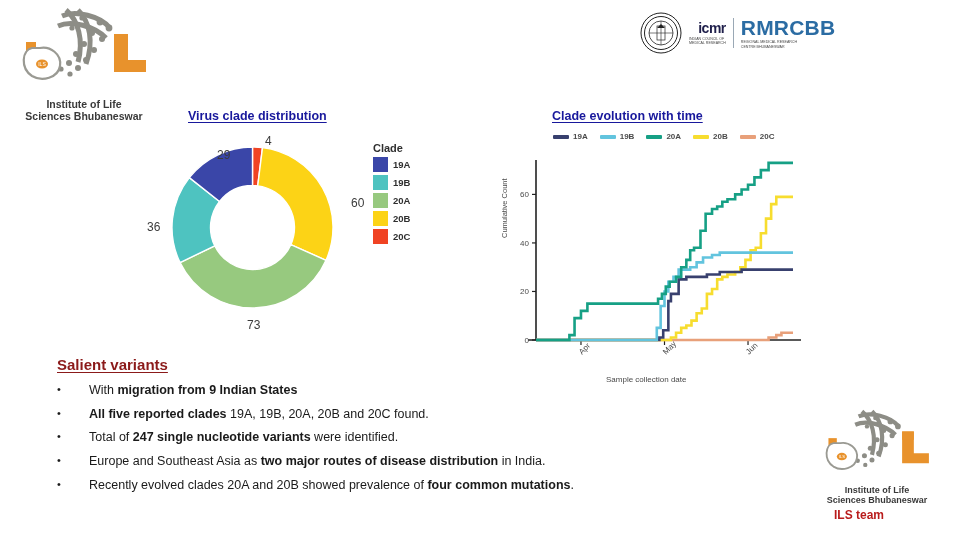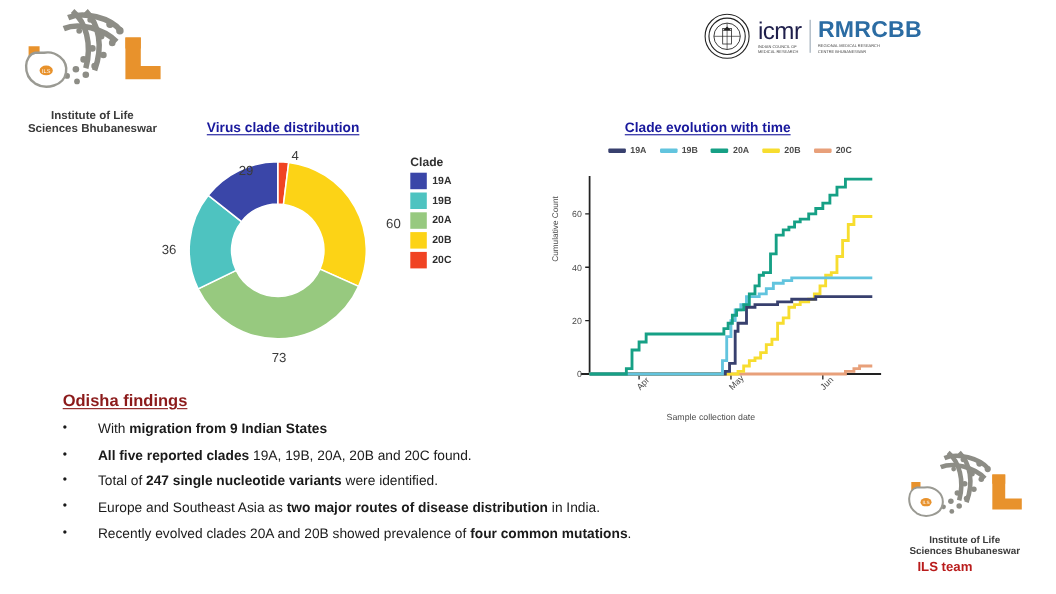--- a/index.html
+++ b/index.html
@@ -24,33 +24,33 @@
   #title{
     position:absolute;left:250px;top:14px;width:400px;
     text-align:center;font-size:23px;font-weight:bold;line-height:1.28;
     color:#000;
   }
 
   
   #icmr{position:absolute;left:640px;top:10px;width:200px;height:46px;
         display:flex;align-items:center;gap:7px;}
   #icmr .seal{width:42px;height:42px;flex:0 0 42px;position:relative;}
-  #icmr .icmr-word{font-size:22px;font-weight:normal;color:#1f1f4b;letter-spacing:-.5px;line-height:1;text-align:right;}
+  #icmr .icmr-word{font-size:14px;font-weight:bold;color:#1f1f4b;letter-spacing:-.5px;line-height:1;text-align:right;}
   #icmr .icmr-sub{font-size:3.6px;color:#444;line-height:1.25;margin-top:2px;white-space:pre-line;}
   #icmr .divider{width:1px;height:30px;background:#9aa8b5;}
   #icmr .rm-word{font-size:21px;font-weight:bold;color:#2b6ca3;letter-spacing:.2px;line-height:1;}
   #icmr .rm-sub{font-size:3.6px;color:#444;line-height:1.25;margin-top:2px;white-space:pre-line;}
 
   
   .sec-head{
     position:absolute;font-size:12.5px;font-weight:bold;color:#18189c;
     text-decoration:underline;text-underline-offset:2px;
   }
   #head-pie{left:188px;top:109px;}
-  #head-line{left:568px;top:109px;}
+  #head-line{left:552px;top:109px;}
 
   
   #pie-panel{position:absolute;left:155px;top:132px;width:270px;height:228px;}
   #donut-wrap{position:absolute;left:10px;top:8px;width:175px;height:175px;}
   #donut{width:175px;height:175px;display:block;}
   .pie-val{position:absolute;font-size:12px;color:#3b3b3b;}
   #pv-20c{left:100px;top:-6px;}
   #pv-19a{left:52px;top:8px;}
   #pv-19b{left:-18px;top:80px;text-align:center;}
   #pv-20a{left:82px;top:178px;}
@@ -261,21 +261,21 @@
         <path d="M 38 190 L 67.555 190 L 67.555 190 L 71.41 190 L 71.41 185.14666666666668 L 76.55 185.14666666666668 L 76.55 168.16 L 82.975 168.16 L 82.975 160.88 L 89.4 160.88 L 89.4 153.6 L 154.935 153.6 L 154.935 153.6 L 160.075 153.6 L 160.075 148.74666666666667 L 163.93 148.74666666666667 L 163.93 143.89333333333332 L 167.785 143.89333333333332 L 167.785 136.61333333333334 L 171.64000000000001 136.61333333333334 L 171.64000000000001 131.76 L 178.065 131.76 L 178.065 126.90666666666667 L 183.20499999999998 126.90666666666667 L 183.20499999999998 117.2 L 188.345 117.2 L 188.345 109.92 L 192.2 109.92 L 192.2 100.21333333333332 L 196.055 100.21333333333332 L 196.055 97.78666666666666 L 202.48 97.78666666666666 L 202.48 80.8 L 207.62 80.8 L 207.62 63.81333333333333 L 214.04500000000002 63.81333333333333 L 214.04500000000002 58.96000000000001 L 219.185 58.96000000000001 L 219.185 56.53333333333333 L 224.325 56.53333333333333 L 224.325 51.68000000000001 L 229.465 51.68000000000001 L 229.465 49.25333333333333 L 237.175 49.25333333333333 L 237.175 44.400000000000006 L 243.60000000000002 44.400000000000006 L 243.60000000000002 39.54666666666668 L 250.02499999999998 39.54666666666668 L 250.02499999999998 34.69333333333333 L 256.45 34.69333333333333 L 256.45 27.413333333333327 L 262.875 27.413333333333327 L 262.875 20.133333333333326 L 270.58500000000004 20.133333333333326 L 270.58500000000004 12.853333333333325 L 295 12.853333333333325 L 295 12.853333333333325" fill="none" stroke="#16a085" stroke-width="2.6" stroke-linejoin="miter" stroke-linecap="butt"></path>
       </svg>
 
     <div id="ylab">Cumulative Count</div>
     <div class="xtick" id="xt0" style="left: 78.975px; top: 220px;">Apr</div>
     <div class="xtick" id="xt1" style="left: 162.5px; top: 220px;">May</div>
     <div class="xtick" id="xt2" style="left: 246.025px; top: 220px;">Jun</div>
     <div id="xlab">Sample collection date</div>
   </div>
 
-  <div id="findings-head">Odisha findings</div>
+  <div id="findings-head">Salient variants</div>
   <div id="bullets">
       <div class="bullet">
         <span class="dot">•</span>
         <span class="txt"><span>With </span><b>migration from 9 Indian States</b></span>
       </div>
       <div class="bullet">
         <span class="dot">•</span>
         <span class="txt"><b>All five reported clades</b><span> 19A, 19B, 20A, 20B and 20C found.</span></span>
       </div>
       <div class="bullet">

